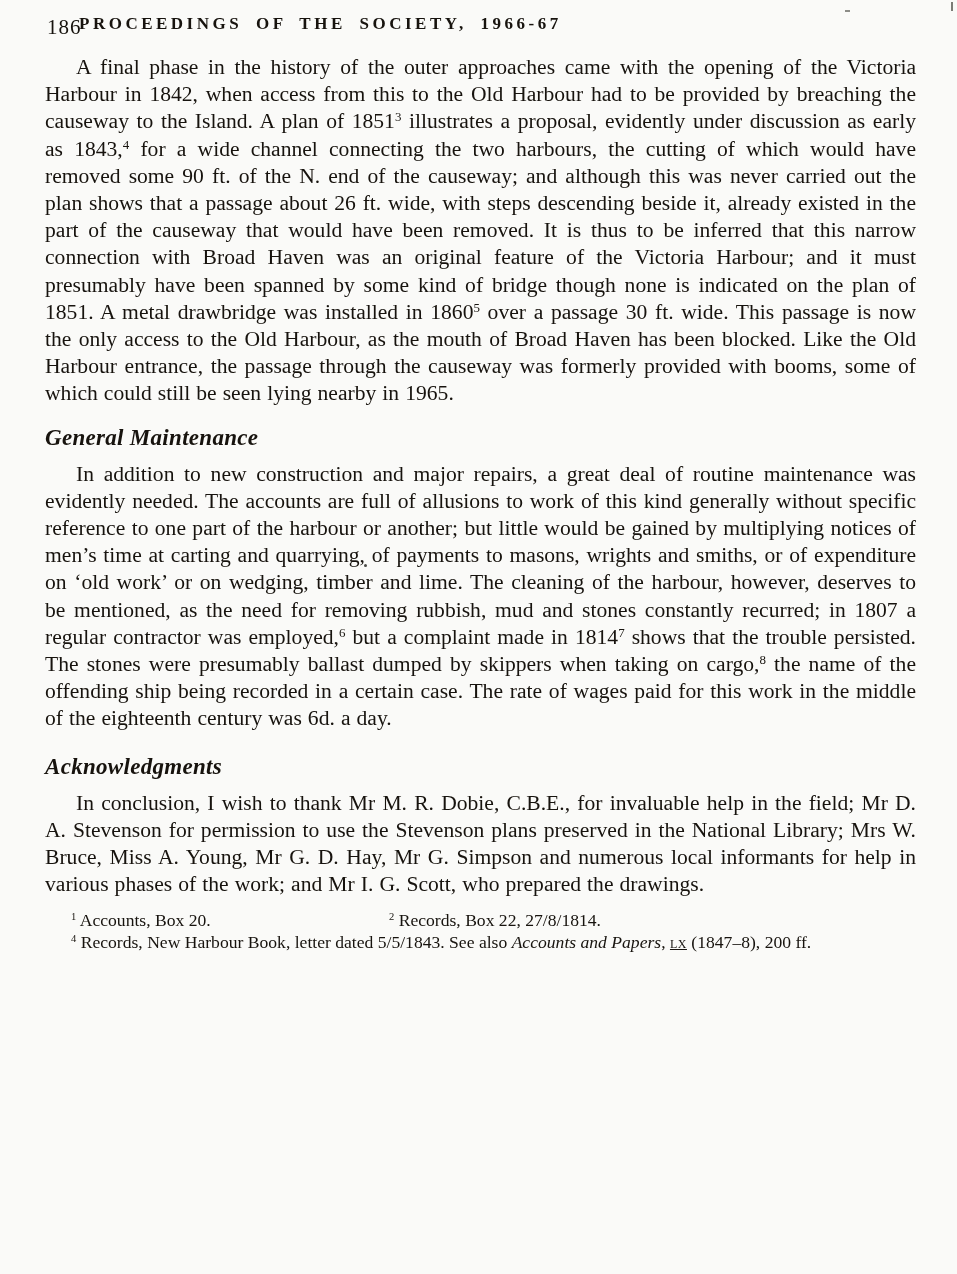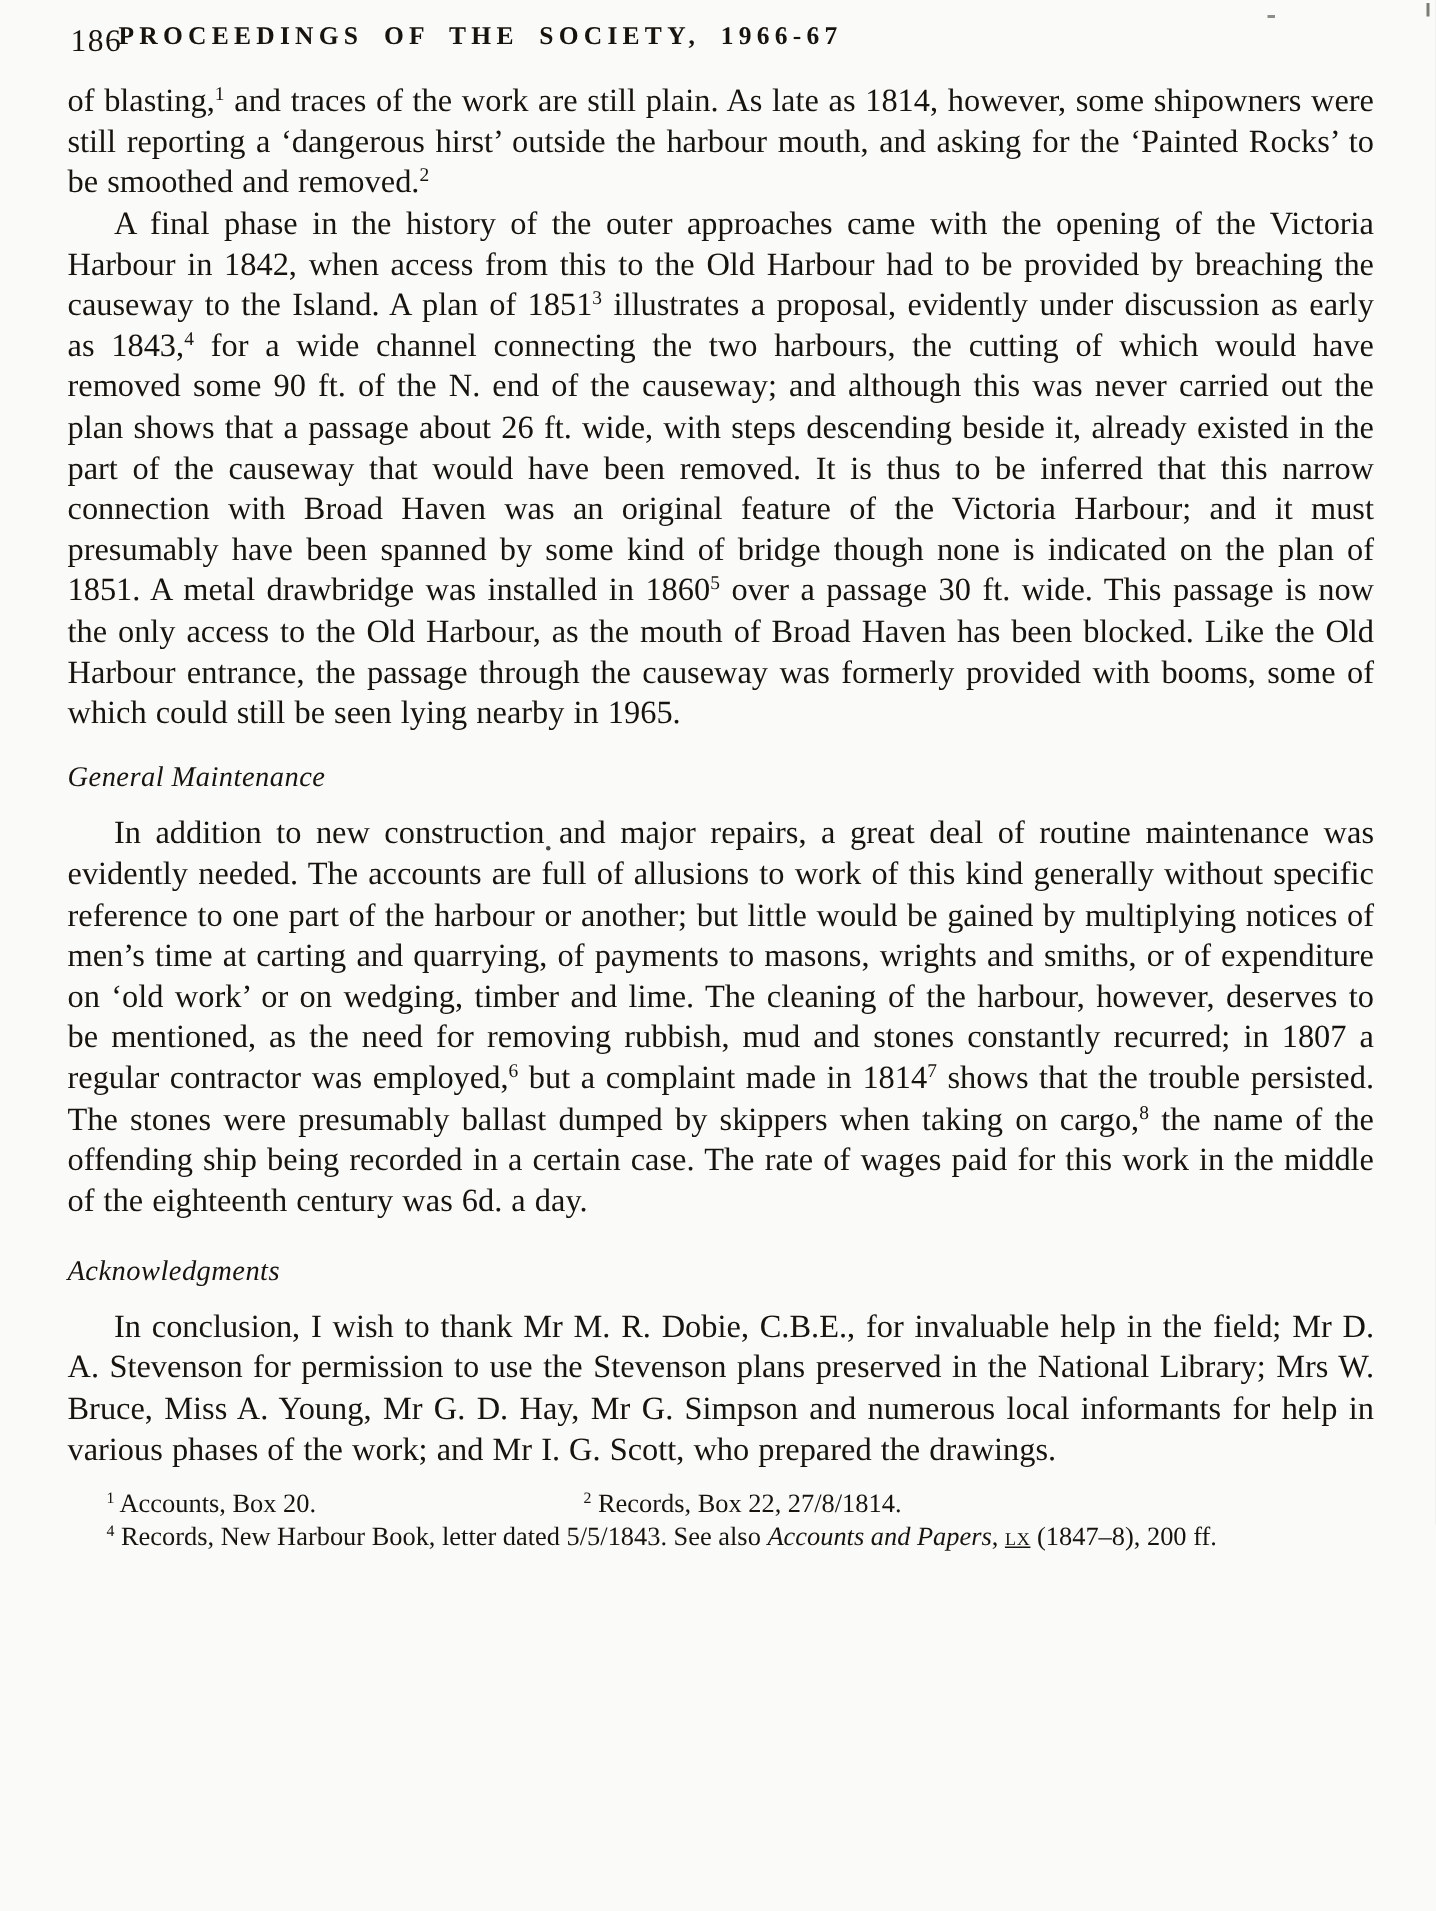--- a/index.html
+++ b/index.html
@@ -27,22 +27,22 @@
   }
   .para{
     margin:0;
     font-size:21.6px;line-height:27.2px;
     text-align:justify;
     word-spacing:0.03em;
   }
   .indent{text-indent:31px;}
   .subhead{
     margin:16px 0 10px 0;
-    font-size:19px;line-height:27px;
-    font-style:italic;font-weight:normal;
+    font-size:23px;line-height:27px;
+    font-style:italic;font-weight:bold;
     letter-spacing:0.3px;
   }
   .subhead2{margin-top:20px;}
   sup{font-size:0.6em;line-height:0;vertical-align:0.55em;}
   .footnotes{margin-top:12px;}
   .fn{
     margin:0;
     font-size:17.6px;line-height:21.4px;
     text-align:justify;text-indent:26px;
   }
@@ -57,21 +57,20 @@
 <body>
 
 <div class="page">
   <div class="inner">
 
     <div class="pagehead">
       <span class="pagenum">186</span>
       <span class="runhead">Proceedings of the Society, 1966-67</span>
     </div>
 
-    <p class="para">of blasting,<sup>1</sup> and traces of the work are still plain.  As late as 1814, however, some shipowners were still reporting a ‘dangerous hirst’ outside the harbour mouth, and asking for the ‘Painted Rocks’ to be smoothed and removed.<sup>2</sup></p>
     <p class="para indent">A final phase in the history of the outer approaches came with the opening of the Victoria Harbour in 1842, when access from this to the Old Harbour had to be provided by breaching the causeway to the Island.  A plan of 1851<sup>3</sup> illustrates a proposal, evidently under discussion as early as 1843,<sup>4</sup> for a wide channel connecting the two harbours, the cutting of which would have removed some 90 ft. of the N. end of the causeway; and although this was never carried out the plan shows that a passage about 26 ft. wide, with steps descending beside it, already existed in the part of the causeway that would have been removed.  It is thus to be inferred that this narrow connection with Broad Haven was an original feature of the Victoria Harbour; and it must presumably have been spanned by some kind of bridge though none is indicated on the plan of 1851.  A metal drawbridge was installed in 1860<sup>5</sup> over a passage 30 ft. wide.  This passage is now the only access to the Old Harbour, as the mouth of Broad Haven has been blocked.  Like the Old Harbour entrance, the passage through the causeway was formerly provided with booms, some of which could still be seen lying nearby in 1965.</p>
 
     <h3 class="subhead">General Maintenance</h3>
     <p class="para indent">In addition to new construction and major repairs, a great deal of routine maintenance was evidently needed.  The accounts are full of allusions to work of this kind generally without specific reference to one part of the harbour or another; but little would be gained by multiplying notices of men’s time at carting and quarrying, of payments to masons, wrights and smiths, or of expenditure on ‘old work’ or on wedging, timber and lime.  The cleaning of the harbour, however, deserves to be mentioned, as the need for removing rubbish, mud and stones constantly recurred; in 1807 a regular contractor was employed,<sup>6</sup> but a complaint made in 1814<sup>7</sup> shows that the trouble persisted.  The stones were presumably ballast dumped by skippers when taking on cargo,<sup>8</sup> the name of the offending ship being recorded in a certain case.  The rate of wages paid for this work in the middle of the eighteenth century was 6d. a day.</p>
 
     <h3 class="subhead subhead2">Acknowledgments</h3>
     <p class="para indent">In conclusion, I wish to thank Mr M. R. Dobie, C.B.E., for invaluable help in the field; Mr D. A. Stevenson for permission to use the Stevenson plans preserved in the National Library; Mrs W. Bruce, Miss A. Young, Mr G. D. Hay, Mr G. Simpson and numerous local informants for help in various phases of the work; and Mr I. G. Scott, who prepared the drawings.</p>
 
     <div class="footnotes">
         <p class="fn"><span class="fn-cell" style="width: 318px;"><sup>1</sup> Accounts, Box 20.</span><sup>2</sup> Records, Box 22, 27/8/1814.</p>

